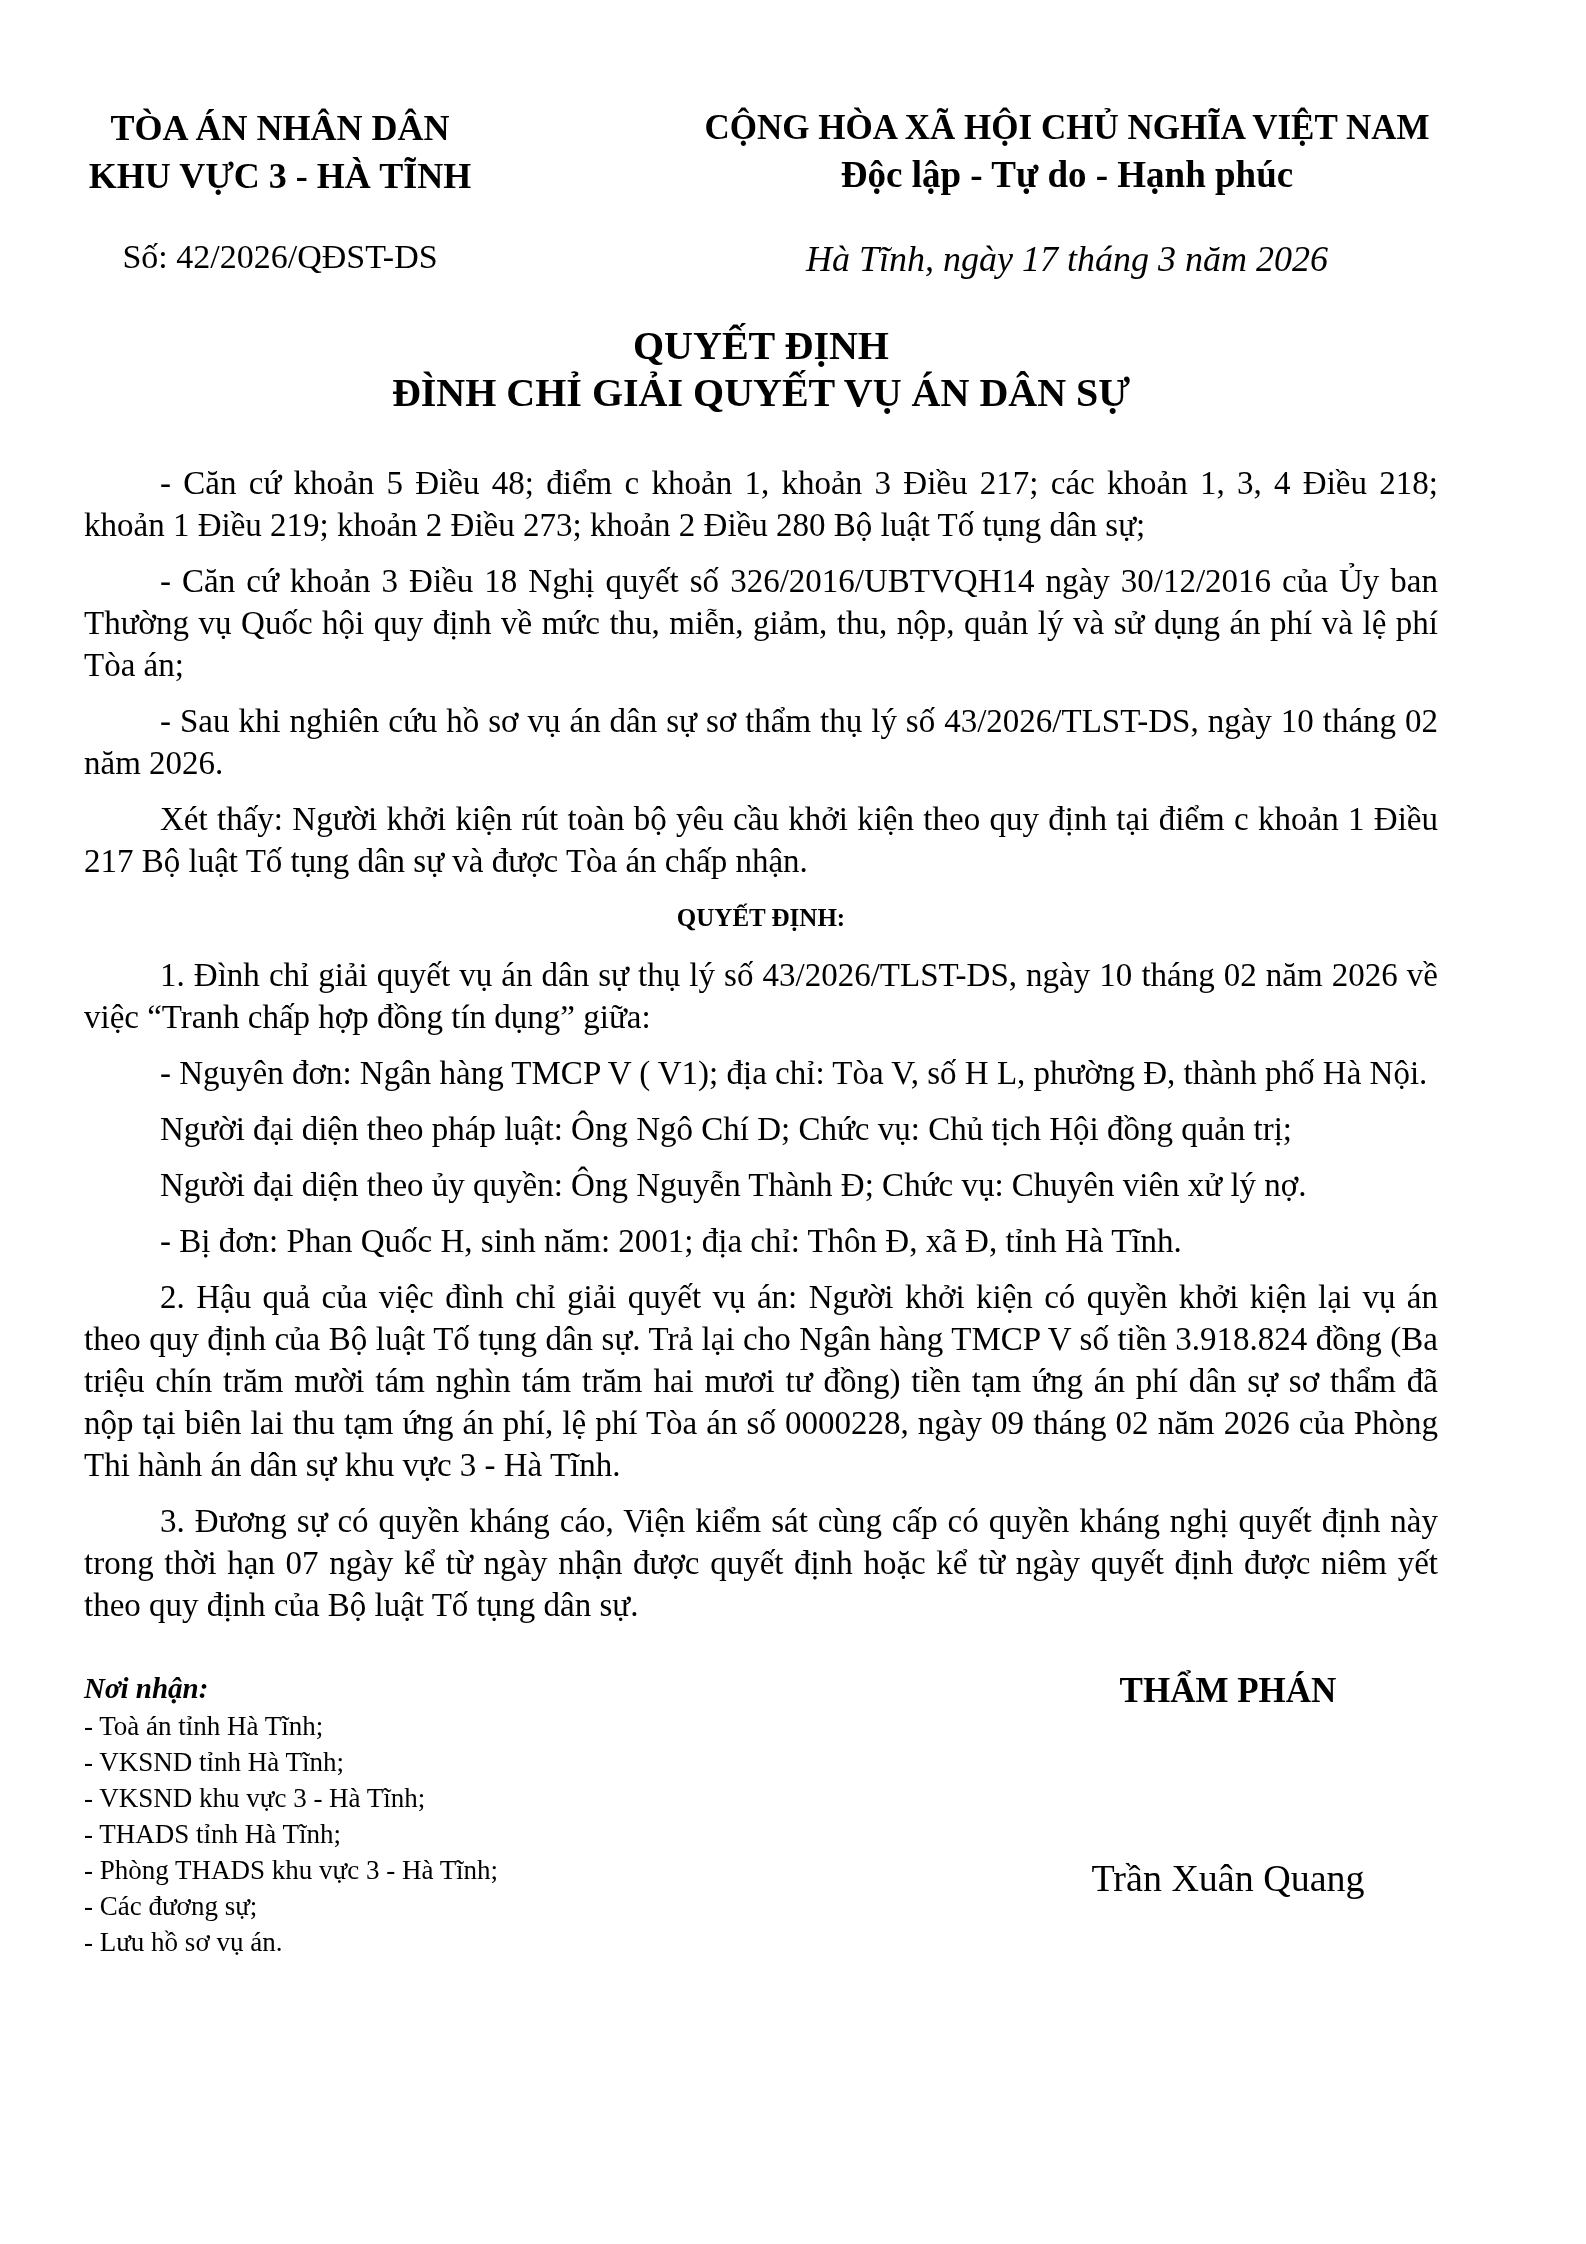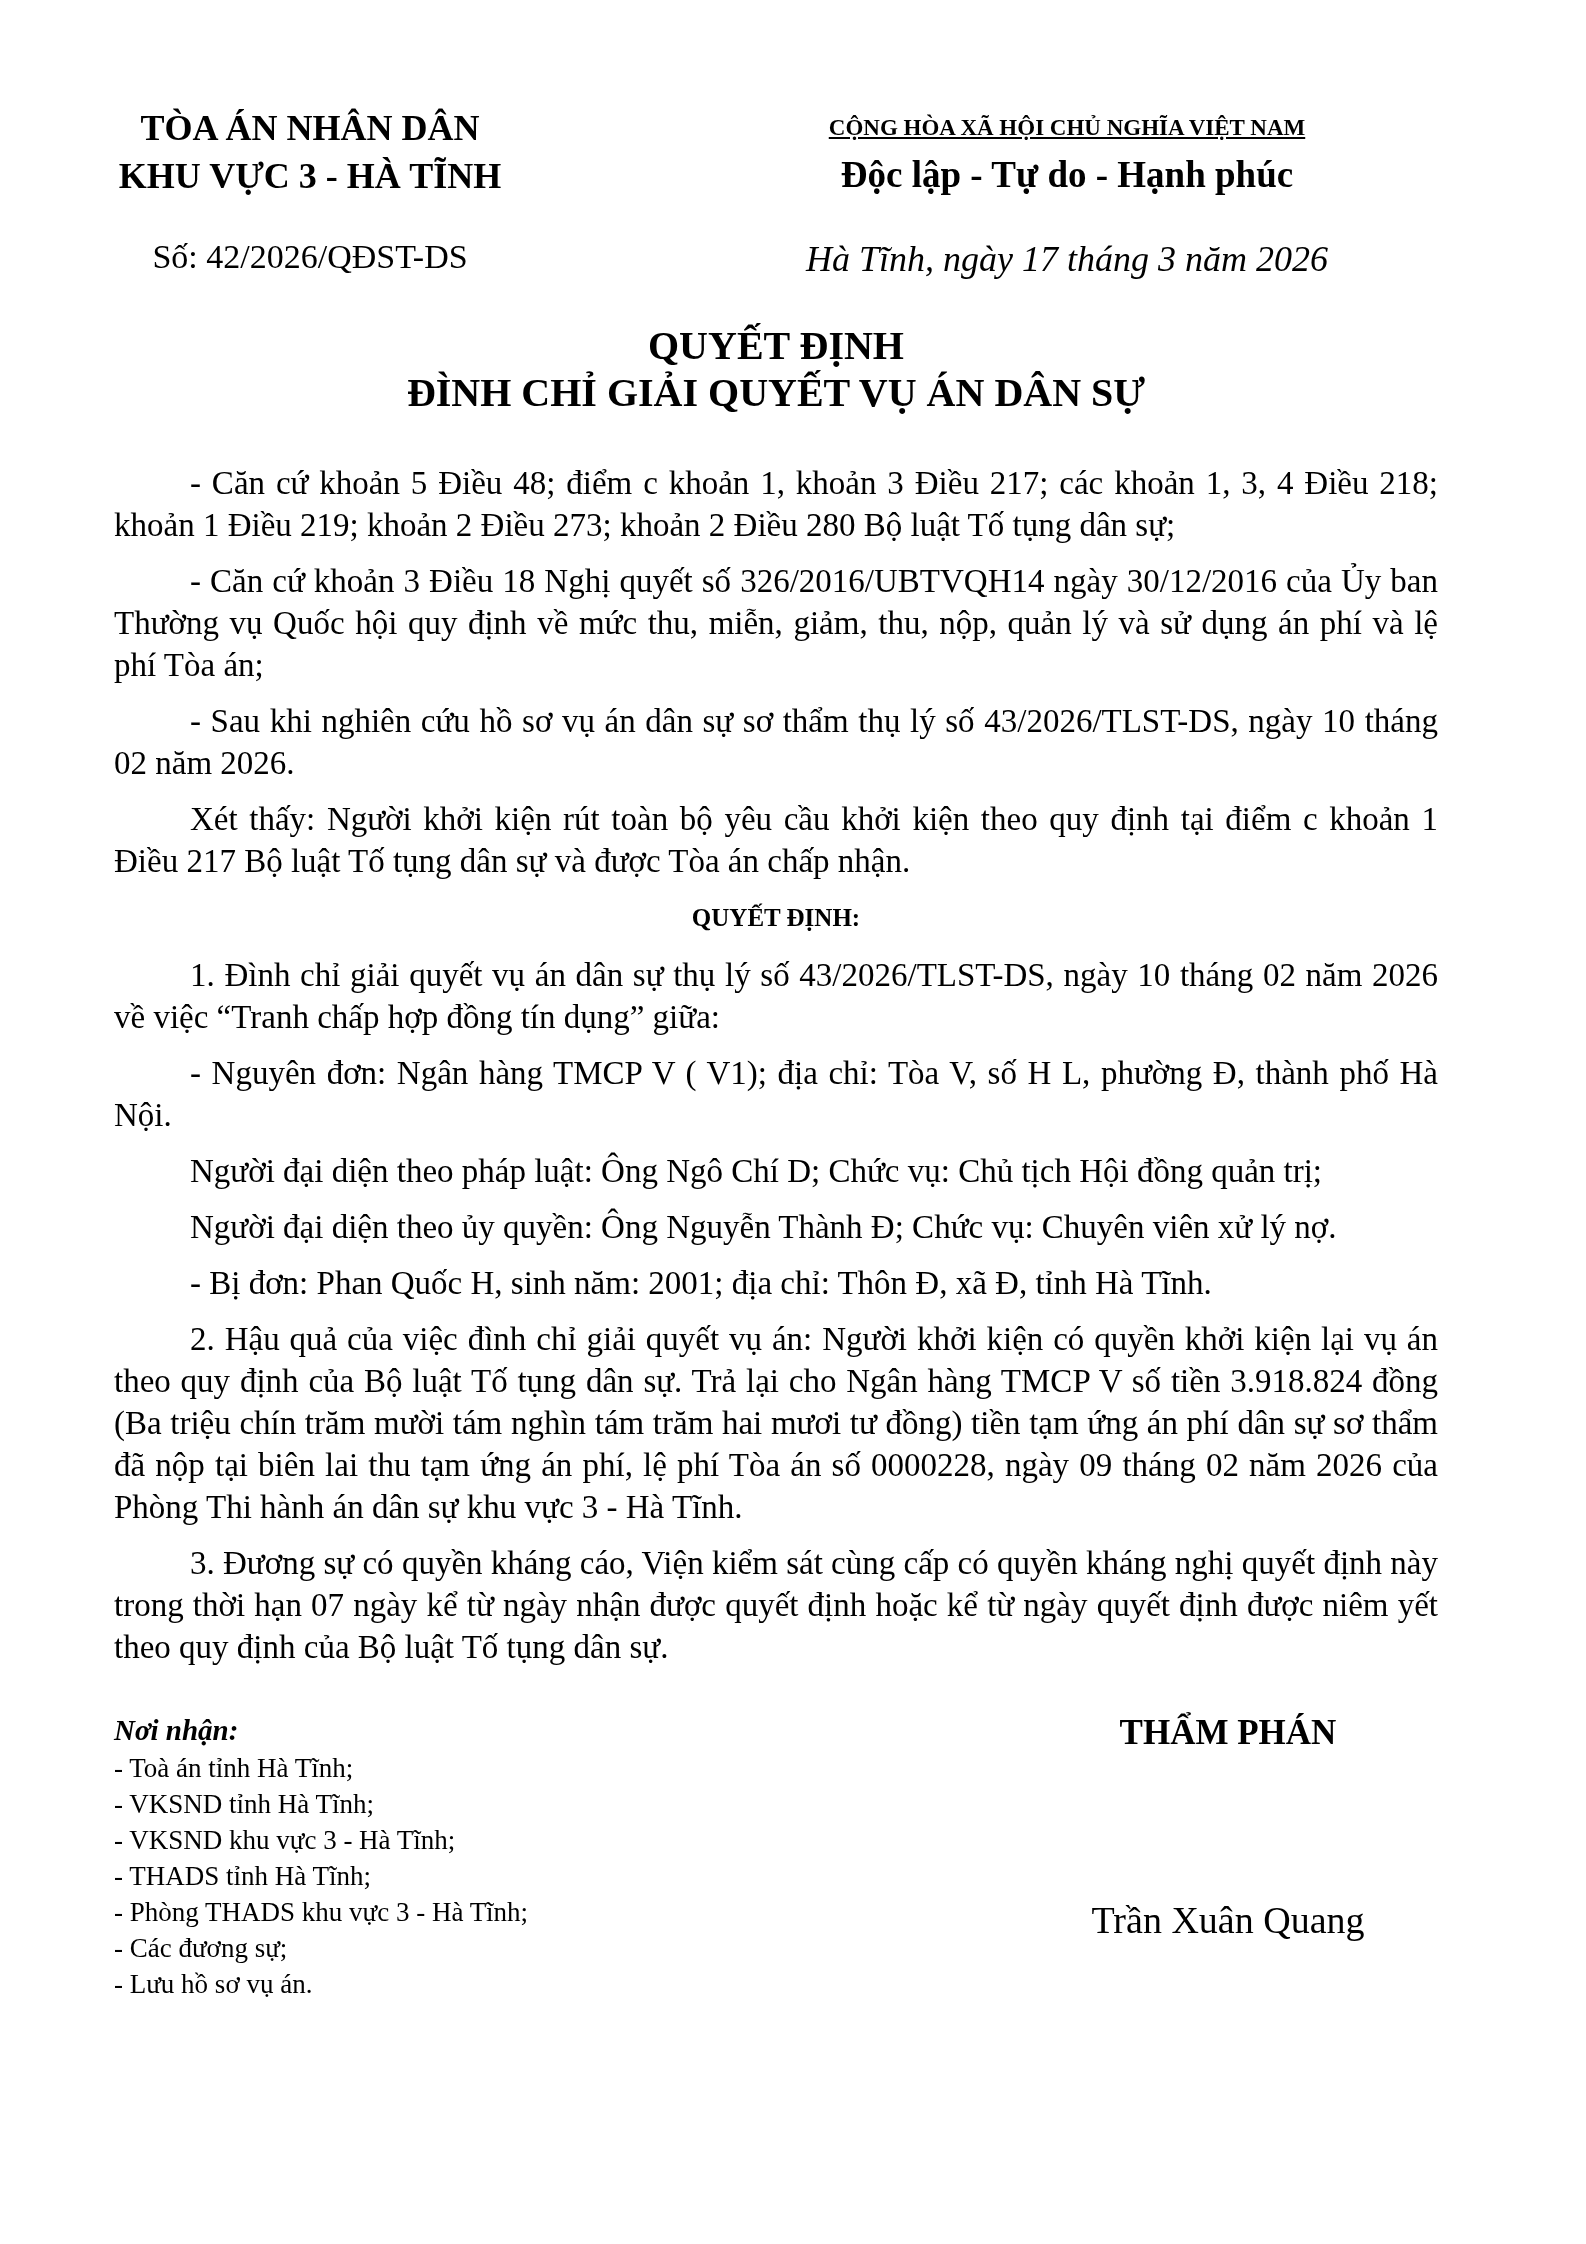--- a/index.html
+++ b/index.html
@@ -8,21 +8,21 @@
     background: #ffffff;
   }
   .page {
     position: relative;
     width: 1586px;
     height: 2244px;
     box-sizing: border-box;
     background: #ffffff;
     color: #000000;
     font-family: "Liberation Serif", "DejaVu Serif", serif;
-    padding: 104px 148px 40px 114px;
+    padding: 104px 148px 40px 84px;
     overflow: hidden;
   }
 
   
   .header {
     display: flex;
     justify-content: space-between;
     align-items: flex-start;
   }
   .header-left {
@@ -42,24 +42,23 @@
     white-space: nowrap;
   }
   .doc-number {
     font-size: 34px;
     line-height: 46px;
     margin-top: 34px;
     white-space: nowrap;
   }
   .national-line {
     font-weight: bold;
-    font-size: 23px;
+    font-size: 35px;
     line-height: 48px;
     white-space: nowrap;
-    text-decoration: underline;
   }
   .motto {
     font-weight: bold;
     font-size: 37px;
     line-height: 46px;
     white-space: nowrap;
   }
   .date-line {
     font-style: italic;
     font-size: 36px;

